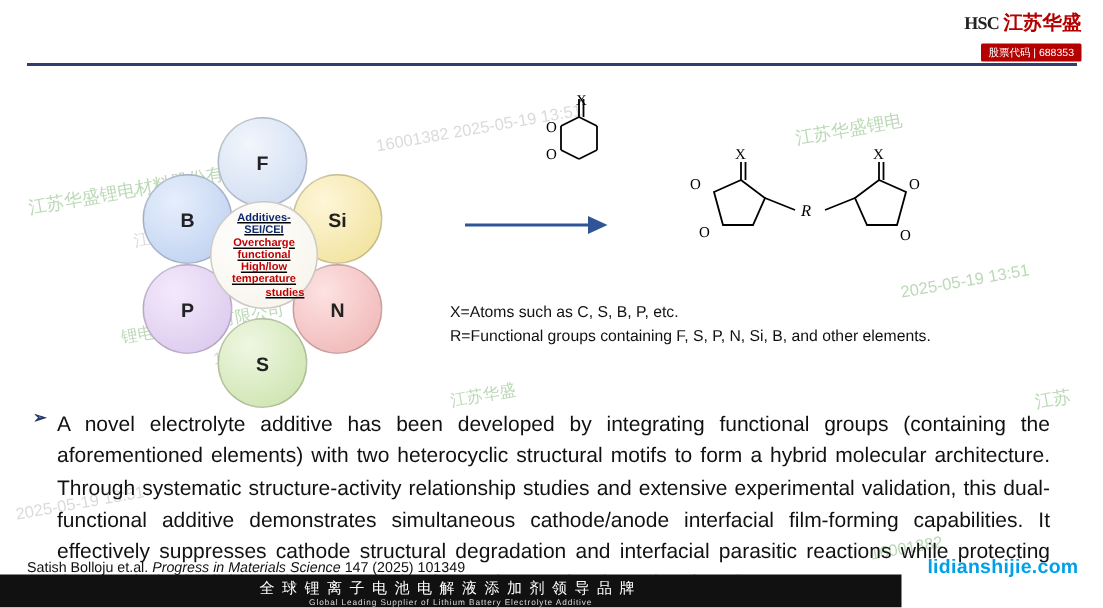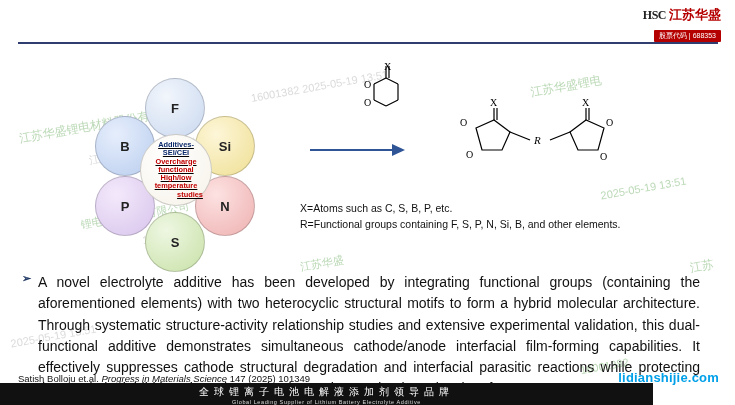--- a/index.html
+++ b/index.html
@@ -118,21 +118,21 @@
     position:absolute;left:18px;top:373px;
     font-size:9.5px;color:#111;
   }
   .ref i{font-style:italic;}
   .site{
     position:absolute;right:16px;top:370px;
     font-size:13px;font-weight:bold;color:#00A0E9;
     letter-spacing:.2px;
   }
   .footer-bar{
-    position:absolute;left:0;bottom:0;width:653px;height:22px;
+    position:absolute;left:0;bottom:0;width:601px;height:22px;
     background:#111;color:#fff;text-align:center;
   }
   .footer-cn{font-size:10px;letter-spacing:5px;margin-top:2px;}
   .footer-en{font-size:5.5px;letter-spacing:.6px;color:#ddd;}
   svg{overflow:visible;}
 </style>
 </head>
 <body>
 
 <div class="slide">

